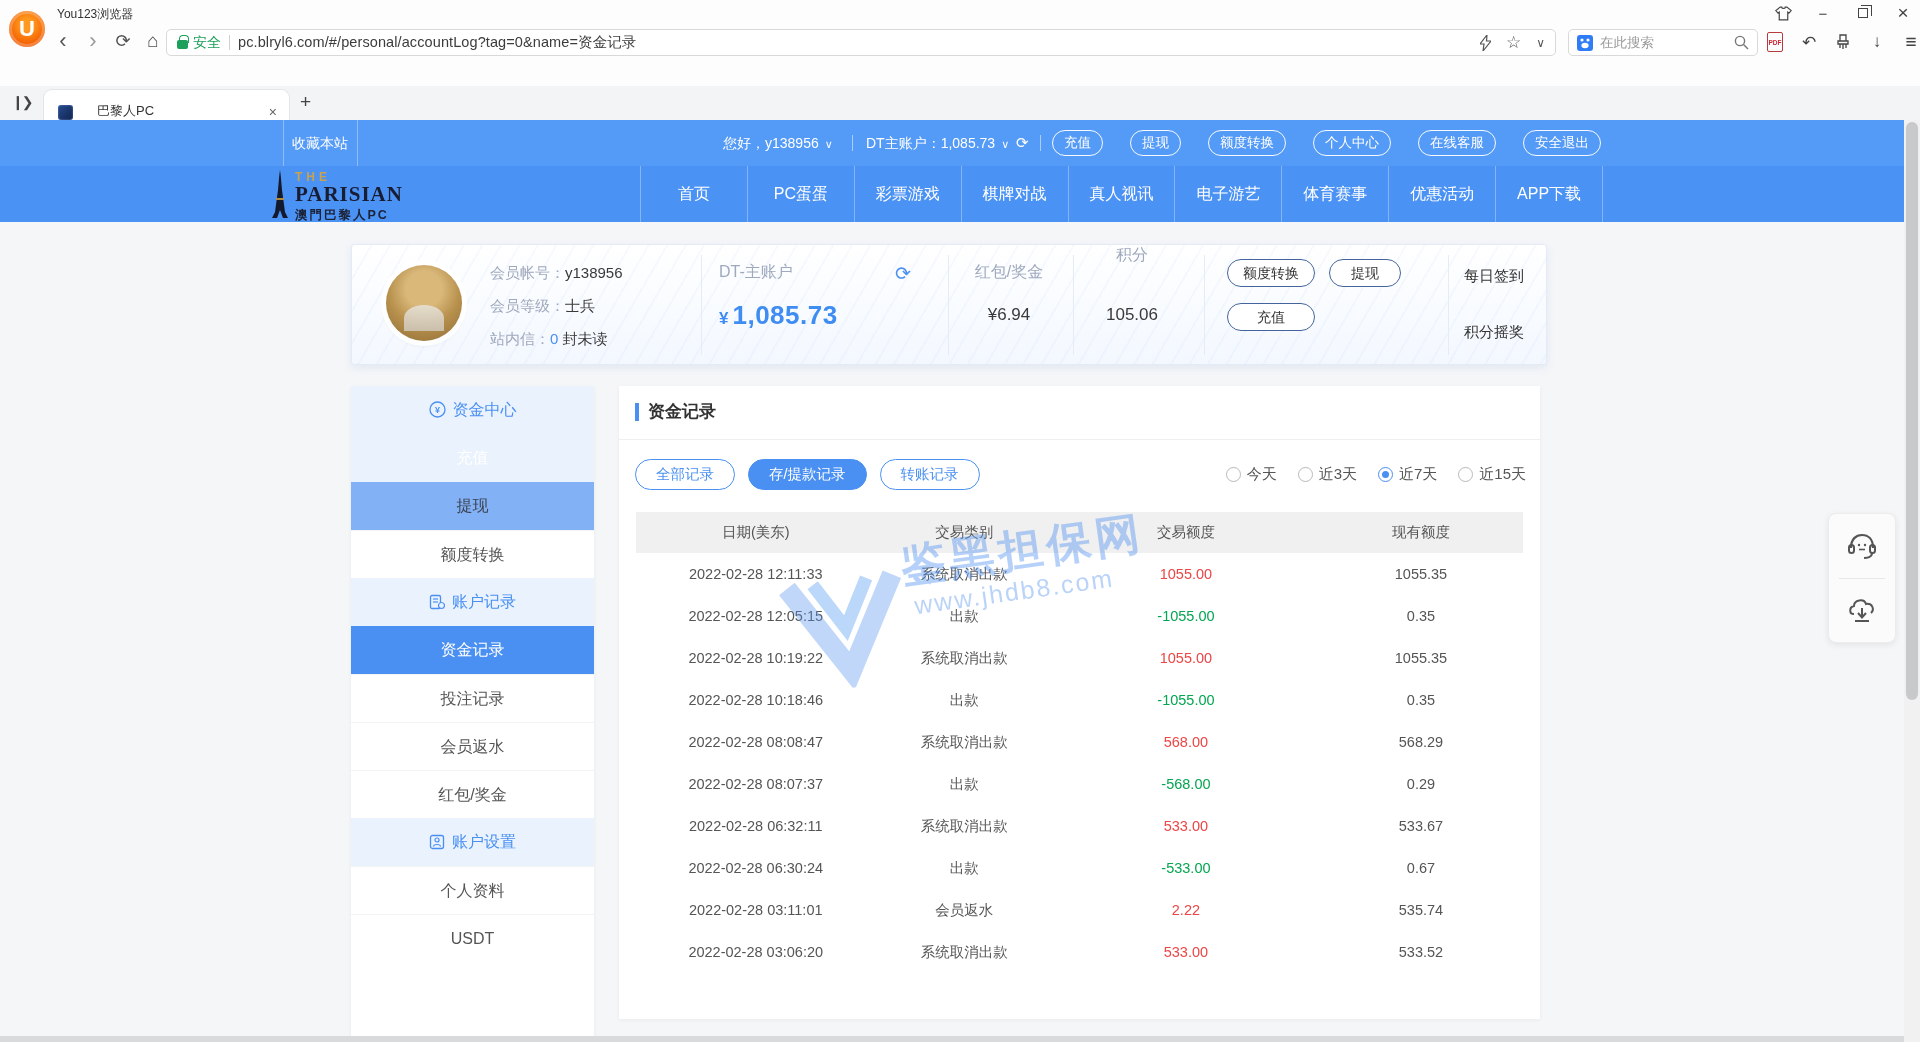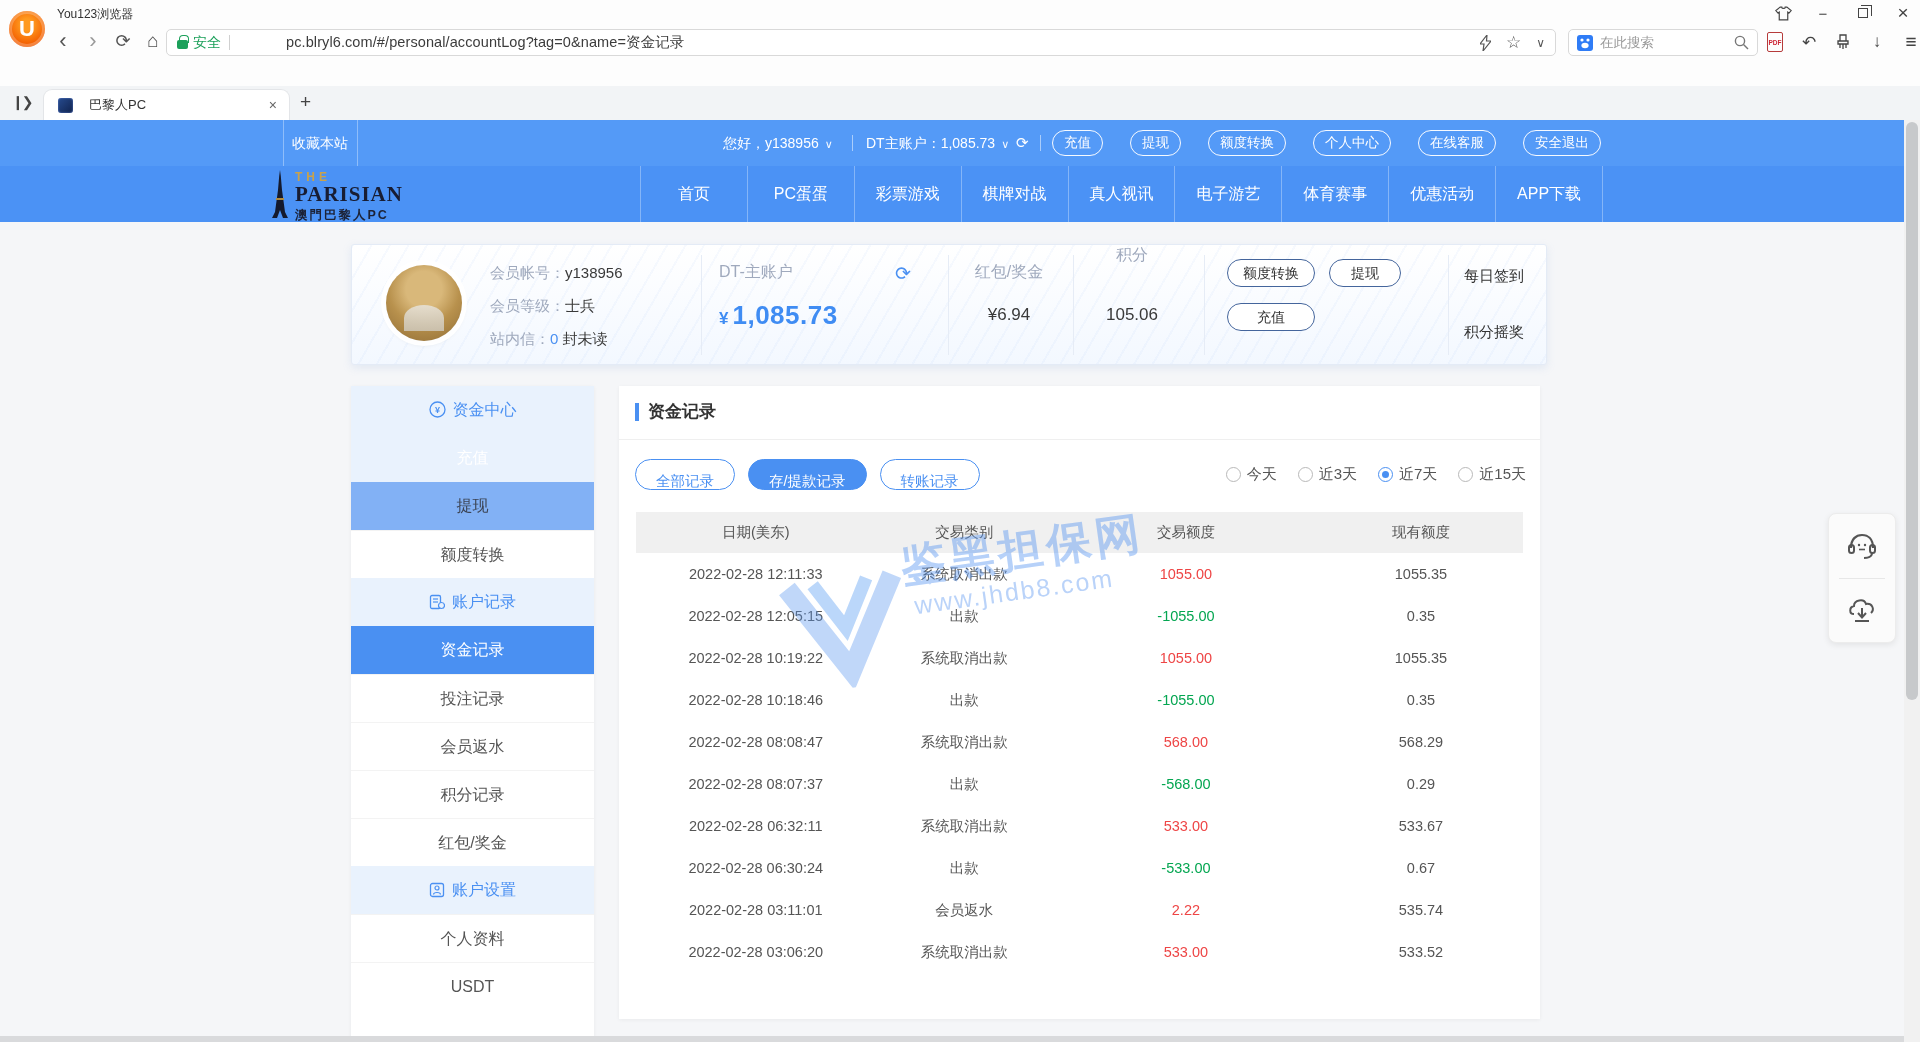--- a/index.html
+++ b/index.html
@@ -23,38 +23,38 @@
   .back { position:absolute; left:50px; top:2px; font-size:22px; }
   .fwd  { position:absolute; left:80px; top:2px; font-size:22px; color:#9a9a9a; }
   .reload { position:absolute; left:110px; top:2px; font-size:18px; }
   .home { position:absolute; left:140px; top:2px; font-size:19px; }
   .addressbar { position:absolute; left:166px; top:3px; width:1390px; height:27px; background:#fff; border:1px solid #d9d9d9;
     border-radius:5px; display:flex; align-items:center; padding:0 10px; }
   .lock { width:11px; height:9px; background:#1ca05a; border-radius:2px; position:relative; margin-right:5px; margin-top:4px; }
   .lock:before { content:""; position:absolute; left:1.5px; top:-5px; width:8px; height:7px; border:1.8px solid #1ca05a; border-bottom:none; border-radius:4px 4px 0 0; }
   .secure-txt { color:#1ca05a; font-size:14px; margin-right:8px; }
   .url-sep { width:1px; height:15px; background:#d0d0d0; margin-right:8px; }
-  .url-text { font-size:14.5px; color:#3c3c3c; letter-spacing:.1px;margin-left:48px; }
+  .url-text { font-size:14.5px; color:#3c3c3c; letter-spacing:.1px; }
   .addr-right { margin-left:auto; display:flex; align-items:center; gap:15px; color:#555; }
   .searchbox { position:absolute; left:1568px; top:3px; width:190px; height:27px; background:#fff; border:1px solid #d9d9d9; border-radius:5px;
     display:flex; align-items:center; padding:0 8px; gap:7px; }
   .search-ph { color:#9a9a9a; font-size:13.5px; flex:1; }
   .tool-icons { position:absolute; left:1764px; top:2px; display:flex; gap:12px; align-items:center; height:28px; }
   .tool-icons .ic { width:22px; height:22px; display:flex; align-items:center; justify-content:center; color:#444; font-size:17px; }
   .pdf-ic { width:16px; height:20px; border:1.6px solid #b63b3b; border-radius:2px; font-size:6.5px; color:#c23; font-weight:bold; display:flex; align-items:center; justify-content:center; }
 
   .bookmarks { position:absolute; left:0; top:58px; width:1920px; height:28px; display:flex; align-items:center; padding-left:14px; gap:20px; }
   .bm { display:flex; align-items:center; gap:6px; font-size:13px; color:#333; }
   .bm-ic { width:16px; height:16px; border-radius:3px; display:flex; align-items:center; justify-content:center; color:#fff; font-size:9px; font-weight:bold; }
   .bm-collapse { position:absolute; right:10px; top:4px; color:#555; font-size:14px; }
 
   .tabstrip { position:absolute; left:0; top:86px; width:1920px; height:34px; background:#f2f4f6; }
   .tab-toggle { position:absolute; left:12px; top:8px; color:#444; font-size:14px; font-weight:bold; letter-spacing:-2px; }
   .tab { position:absolute; left:43px; top:3px; width:247px; height:31px; background:#fff; border:1px solid #e3e5e8; border-bottom:none;
-    border-radius:9px 9px 0 0; display:flex; align-items:center; padding:0 12px 0 14px; gap:16px; }
+    border-radius:9px 9px 0 0; display:flex; align-items:flex-end; padding:0 12px 0 14px; gap:24px; }
   .favicon { width:15px; height:15px; border-radius:3px; background:linear-gradient(135deg,#274b8f,#10224d); box-shadow:inset 0 0 2px #6d8fd8; }
   .tab-title { font-size:13px; color:#333; flex:1; }
   .tab-close { color:#666; font-size:14px; }
   .newtab { position:absolute; left:300px; top:5px; font-size:19px; color:#444; }
 
   
   .site { position:absolute; left:0; top:120px; width:1904px; height:922px; background:#f5f6f8; overflow:hidden; }
   .topbar { position:absolute; left:0; top:0; width:1904px; height:46px; background:#549af7; color:#fff; font-size:14px; }
   .topbar .vsep { position:absolute; top:0; width:1px; height:46px; background:rgba(255,255,255,.35); }
   .fav-site { position:absolute; left:283px; top:0; width:74px; height:46px; line-height:46px; text-align:center; }
@@ -107,21 +107,21 @@
   .sb.sel { background:#4a90f2; color:#fff; border-top:none; }
   .sb .ico { display:inline-block; vertical-align:-3px; margin-right:7px; }
 
   
   .card { position:absolute; left:619px; top:266px; width:921px; height:633px; background:#fff; box-shadow:0 1px 4px rgba(0,0,0,.05); }
   .card-title { position:absolute; left:16px; top:14px; display:flex; align-items:center; gap:9px; }
   .accent { width:4px; height:18px; background:#4a90f2; }
   .ct-text { font-size:17px; font-weight:bold; color:#333; }
   .card-div { position:absolute; left:0; top:53px; width:921px; height:1px; background:#efefef; }
   .ftabs { position:absolute; left:16px; top:73px; display:flex; gap:13px; }
-  .ftab { height:31px; line-height:29px; padding:7px 20px; border:1px solid #4a90f2; border-radius:16px; color:#4a90f2; font-size:14.5px; background:#fff; }
+  .ftab { height:31px; line-height:29px; padding:0 20px; border:1px solid #4a90f2; border-radius:16px; color:#4a90f2; font-size:14.5px; background:#fff; }
   .ftab.on { background:#4a90f2; color:#fff; }
   .radios { position:absolute; right:14px; top:79px; display:flex; gap:21px; }
   .radio { display:flex; align-items:center; gap:6px; font-size:15px; color:#555; }
   .rb { width:15px; height:15px; border-radius:50%; border:1px solid #b9b9b9; background:#fff; position:relative; }
   .radio.checked .rb { border-color:#4a90f2; }
   .radio.checked .rb:after { content:""; position:absolute; left:3px; top:3px; width:7px; height:7px; border-radius:50%; background:#4a90f2; }
 
   .tbl { position:absolute; left:17px; top:126px; width:887px; }
   .trow { display:flex; height:42px; align-items:center; }
   .trow.head { height:41px; background:#f0f0f0; color:#666; }
@@ -316,21 +316,20 @@
       <span class="ico"><svg width="16" height="16" viewBox="0 0 16 16">
             <rect x="1.5" y="1.5" width="10" height="13" rx="1.5" fill="none" stroke="#4a90f2" stroke-width="1.3"></rect>
             <line x1="4" y1="5" x2="9" y2="5" stroke="#4a90f2" stroke-width="1.2"></line>
             <line x1="4" y1="8" x2="9" y2="8" stroke="#4a90f2" stroke-width="1.2"></line>
             <circle cx="12.5" cy="11.5" r="3" fill="#e9f2fd" stroke="#4a90f2" stroke-width="1.2"></circle>
           </svg></span><span>账户记录</span>
     </div>
     <div class="sb sel">资金记录</div>
     <div class="sb">投注记录</div>
     <div class="sb">会员返水</div>
-    <div class="sb">积分记录</div>
     <div class="sb">红包/奖金</div>
     <div class="sb hd">
       <span class="ico"><svg width="16" height="16" viewBox="0 0 16 16">
             <rect x="1.5" y="1.5" width="13" height="13" rx="2" fill="none" stroke="#4a90f2" stroke-width="1.3"></rect>
             <circle cx="8" cy="6" r="2" fill="none" stroke="#4a90f2" stroke-width="1.2"></circle>
             <path d="M4.5 12.5 C4.5 9.8 11.5 9.8 11.5 12.5" fill="none" stroke="#4a90f2" stroke-width="1.2"></path>
           </svg></span><span>账户设置</span>
     </div>
     <div class="sb">个人资料</div>
     <div class="sb">USDT</div>

